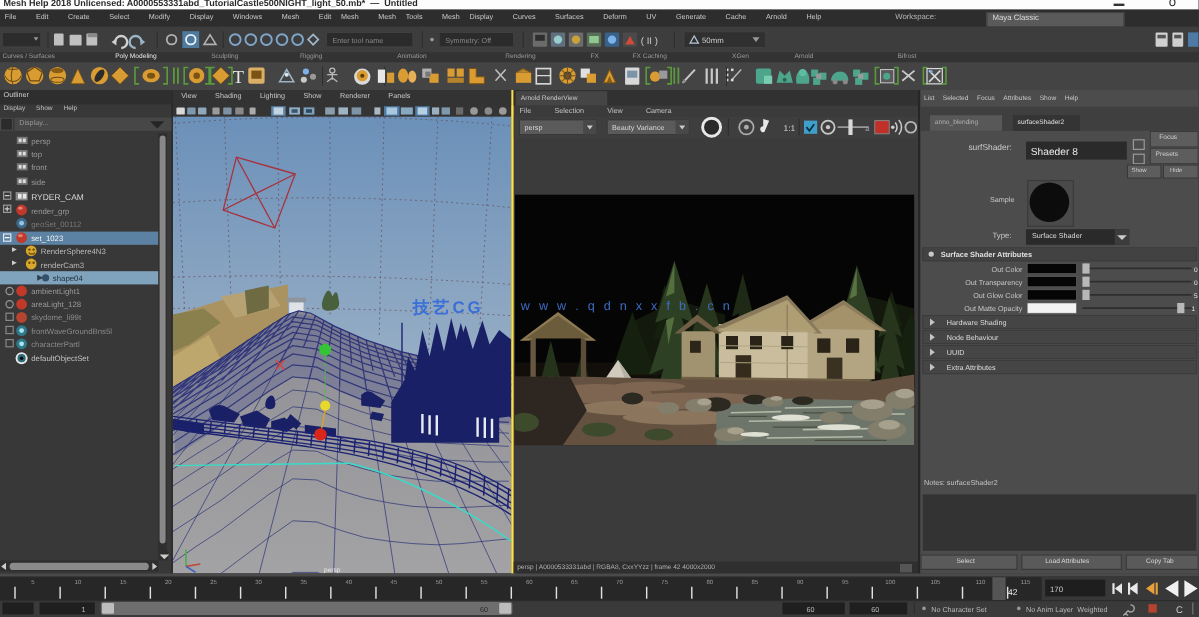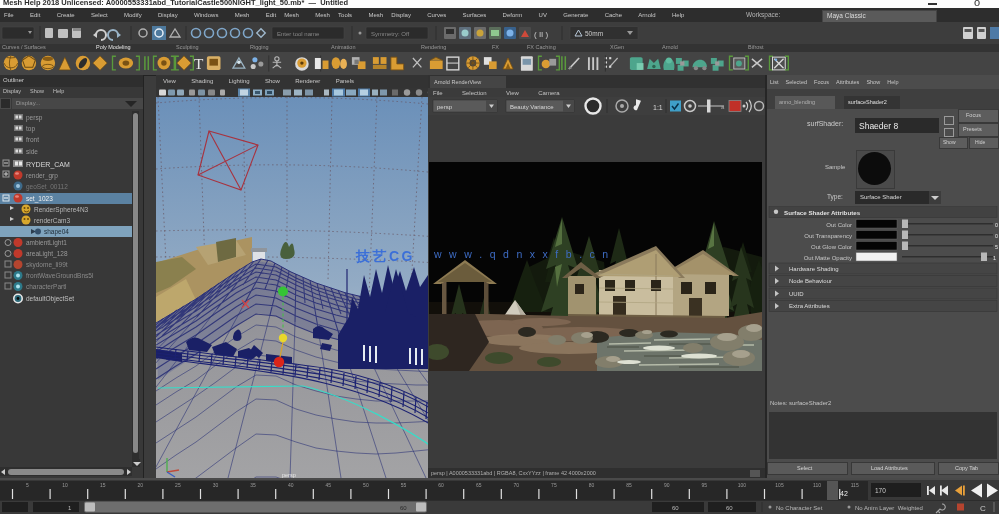--- a/index.html
+++ b/index.html
@@ -432,21 +432,21 @@
           <circle cx="18" cy="176.5" r="2" fill="#aee3ee"></circle>
    <text x="26" y="179" fill="#8a8a8a">characterPartl</text>
    <circle cx="18" cy="188.5" r="5" fill="#e8e8e8"></circle>
           <circle cx="18" cy="188.5" r="3.4" fill="#2d6a7a"></circle>
           <circle cx="18" cy="188.5" r="1.4" fill="#0a0a0a"></circle>
    <text x="26" y="191" fill="#c0c0c0">defaultObjectSet</text>
   </g>
  </svg>
 </div>
 
-<div class="abs" style="left:156px;top:75px;width:282px;height:403px;background:#383838;border-right:4px solid #fde047;">
+<div class="abs" style="left:144px;top:75px;width:282px;height:403px;background:#383838;border-right:4px solid #fde047;">
  <div class="abs" style="left:0;top:0;width:282px;height:13px;background:#333333;"></div>
  <div class="tx" style="left:7px;top:3px;font-size:6px;color:#c8c8c8;word-spacing:6px;">View &nbsp;Shading &nbsp;Lighting &nbsp;Show &nbsp;Renderer &nbsp;Panels</div>
  <svg class="abs" style="left:0;top:13px;" width="282" height="9" viewBox="0 0 282 9">
   <rect x="0" y="0" width="282" height="9" fill="#343434"></rect>
   <rect x="3" y="1.5" width="7" height="6" rx="1" fill="#d8d8d8"></rect>
   <rect x="12" y="1.5" width="7" height="6" rx="1" fill="#7e99ae"></rect>
   <rect x="21" y="1.5" width="7" height="6" rx="1" fill="#90a8ba"></rect>
   <rect x="33" y="1.5" width="6" height="6" rx="1" fill="#9a9a9a"></rect>
   <rect x="42" y="1.5" width="7" height="6" rx="1" fill="#7d93a4"></rect>
   <rect x="52" y="1.5" width="7" height="6" rx="1" fill="#888"></rect>

